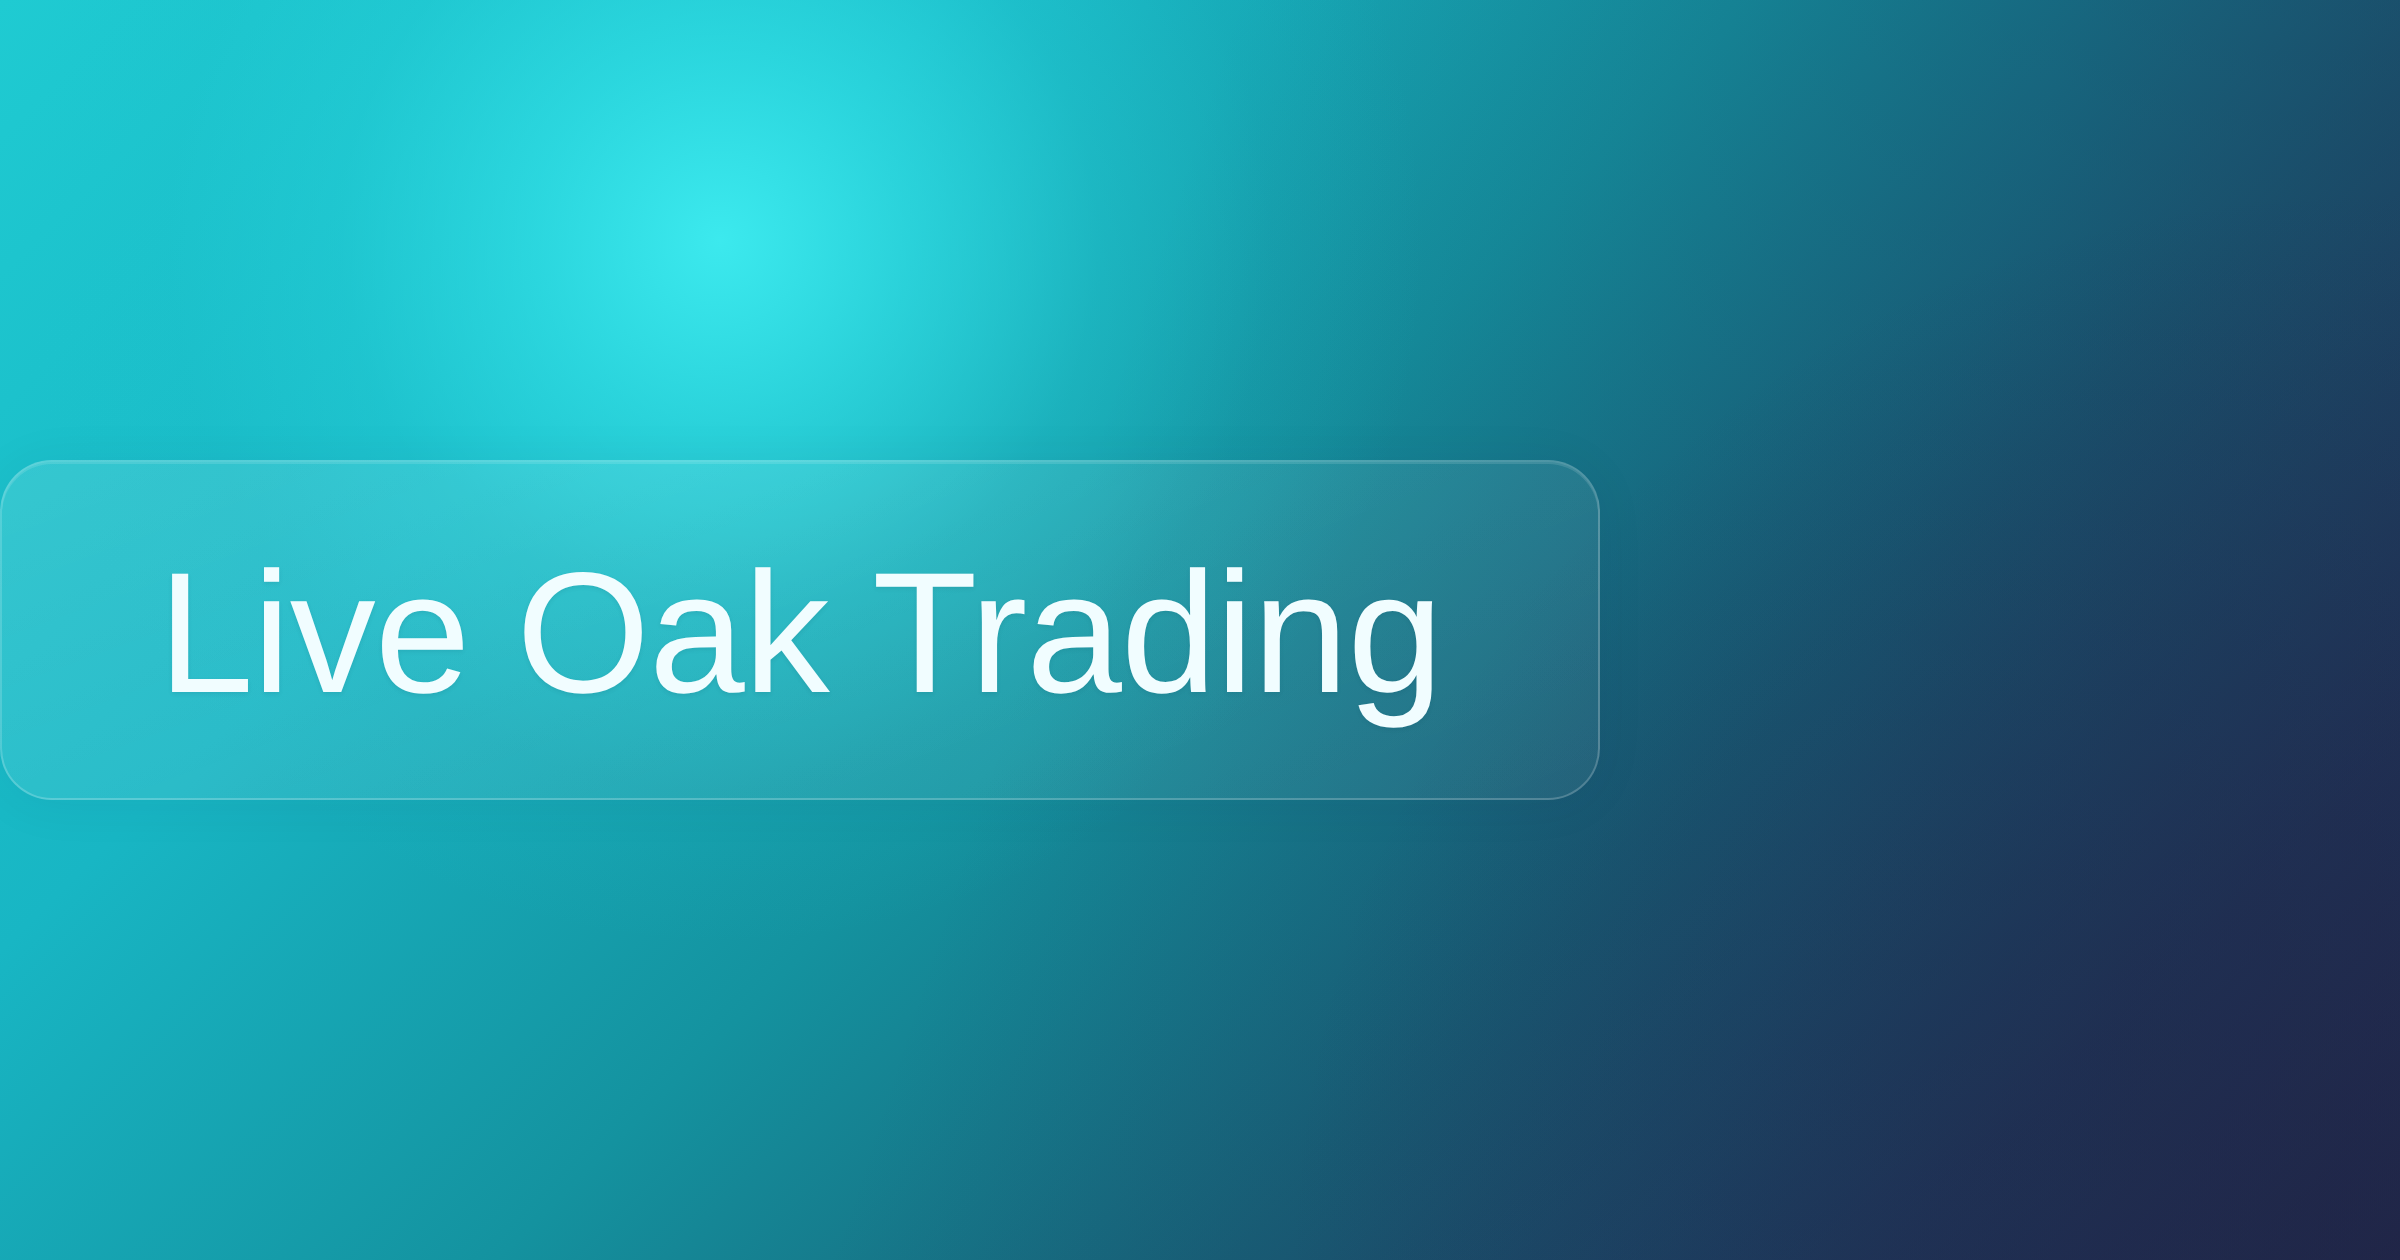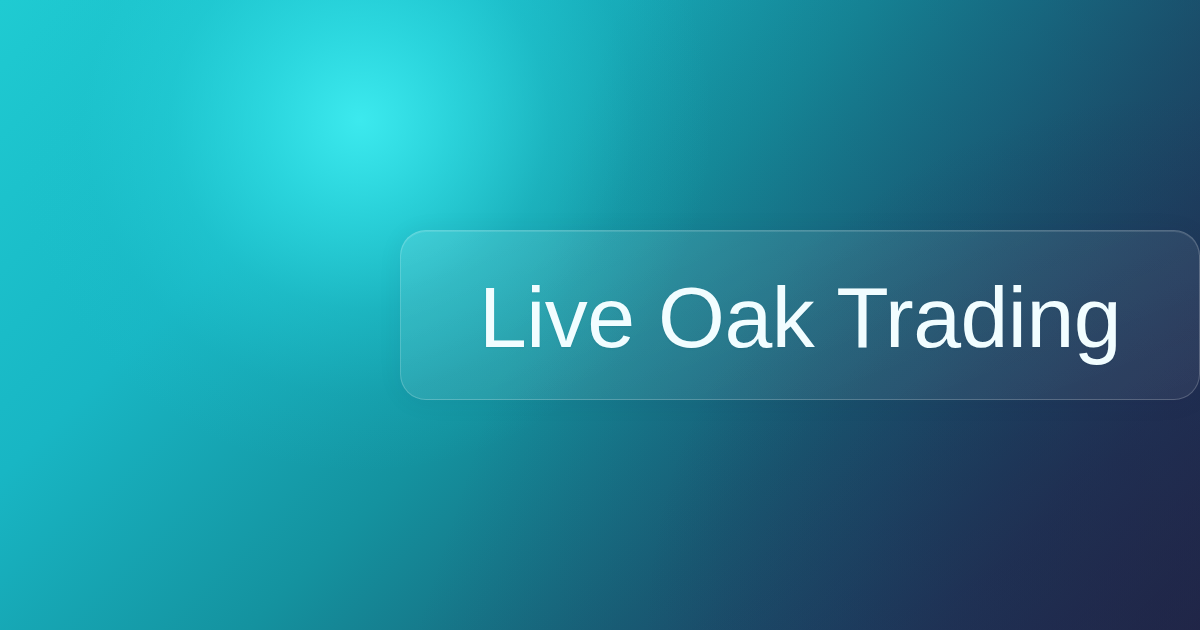--- a/index.html
+++ b/index.html
@@ -81,21 +81,21 @@
       );
     pointer-events: none;
   }
 
   
   .panel-wrap {
     position: absolute;
     inset: 0;
     display: flex;
     align-items: center;
-    justify-content: flex-end;
+    justify-content: flex-start;
   }
 
   .title-panel {
     position: relative;
     box-sizing: border-box;
     width: 800px;
     height: 170px;
     border-radius: 26px;
     display: flex;
     align-items: center;

